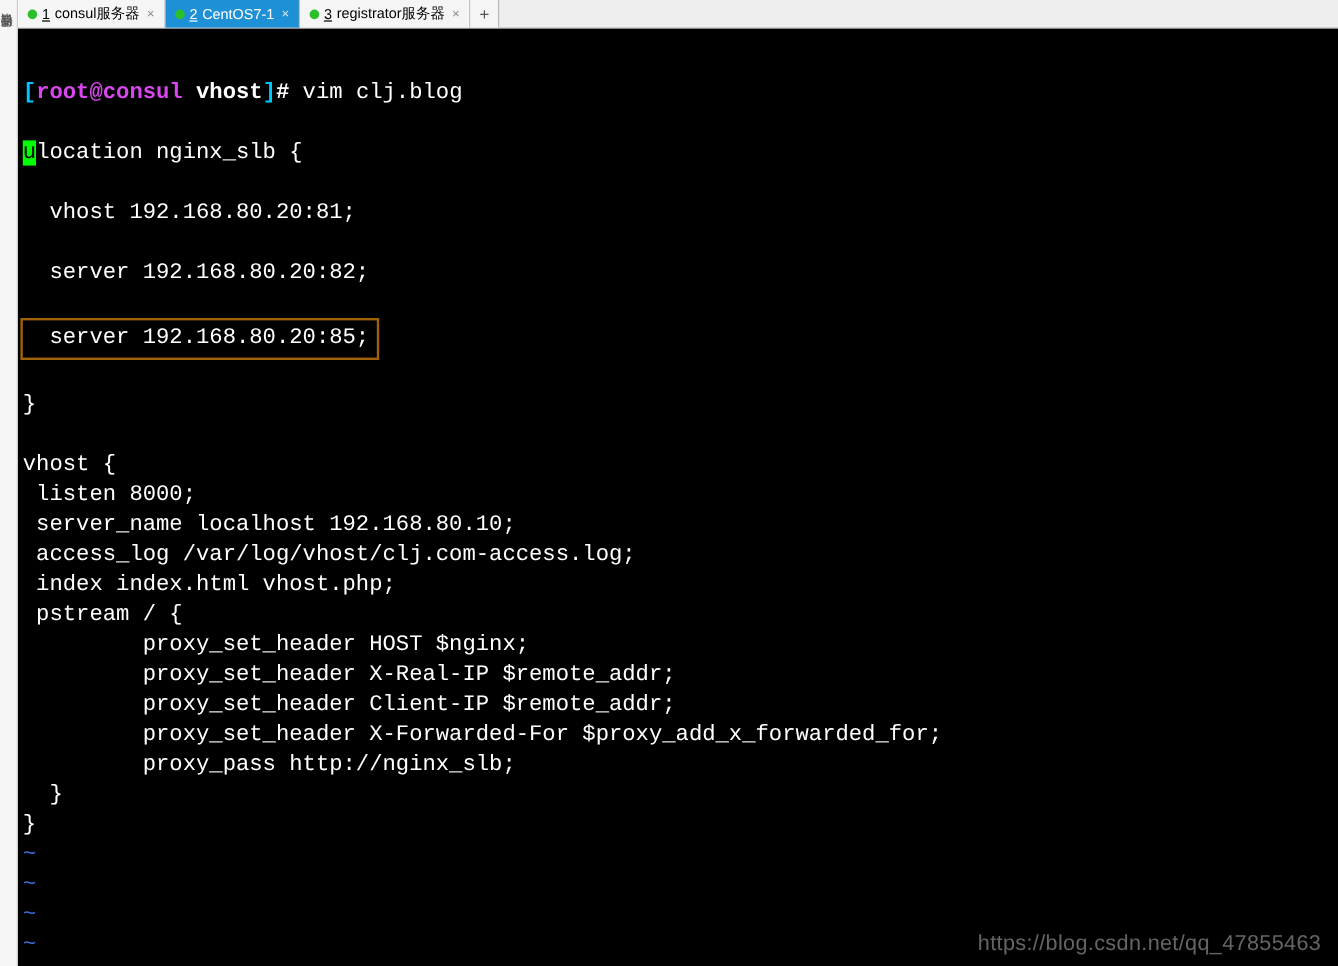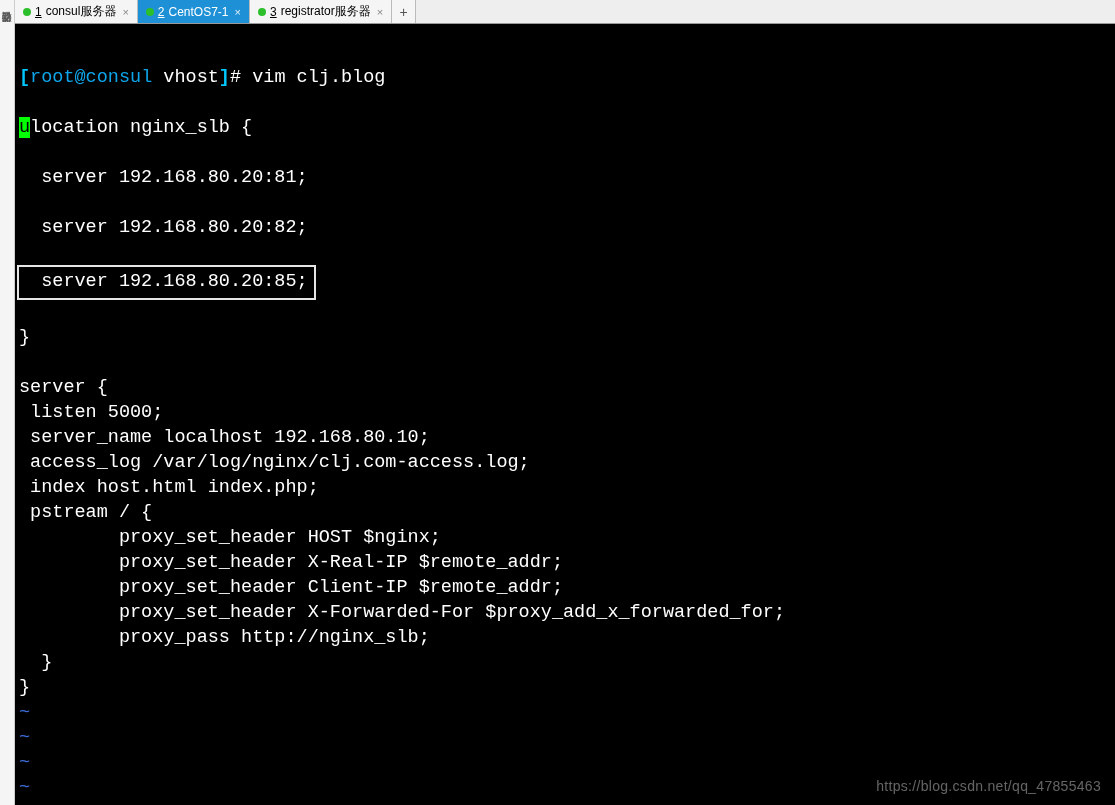--- a/index.html
+++ b/index.html
@@ -80,39 +80,39 @@
     background: #000;
     color: #fff;
     font-family: "Consolas","Menlo","Courier New",monospace;
     font-size: 18.5px;
     line-height: 25px;
     padding: 16px 4px 0 4px;
     position: relative;
     white-space: pre;
     overflow: hidden;
   }
-  .prompt-user { color: #0ea5e9; font-weight: normal; }
-  .prompt-path { color: #fff; font-weight: normal; margin-top: 44px; }
+  .prompt-user { color: #d946ef; font-weight: bold; }
+  .prompt-path { color: #fff; font-weight: bold; margin-top: 44px; }
   .prompt-br   { color: #00c8ff; font-weight: bold; }
   .cursor-block {
     background: #00ff00;
     color: #000;
   }
   .highlight-box {
-    border: 2px solid #e5e5e5;
+    border: 2px solid #a16207;
     display: inline-block;
     padding: 2px 6px 4px 0;
     margin-left: -2px;
   }
   .tilde { color: #3c6cd8; }
   .watermark {
     position: absolute;
     right: 14px;
     bottom: 6px;
-    font-size: 14px;
+    font-size: 18px;
     color: rgba(200,200,200,0.5);
     letter-spacing: 0.3px;
     font-family: sans-serif;
   }
 </style>
 </head>
 <body>
 
 <div class="left-strip">
   <span class="left-strip-text">会话管理器</span>
@@ -142,33 +142,33 @@
     <div class="tab add">
       <span>+</span>
     </div>
   </div>
 
   <div class="terminal">
 <span class="prompt-br">[</span><span class="prompt-user">root@consul</span><span class="prompt-path"> vhost</span><span class="prompt-br">]</span><span class="prompt-path">#</span><span> vim clj.blog</span>
 <span></span>
 <span class="cursor-block">u</span><span>location nginx_slb {</span>
 <span></span>
-<span>  server 192.168.80.20:81;</span>
+<span>  vhost 192.168.80.20:81;</span>
 <span></span>
 <span>  server 192.168.80.20:82;</span>
 <span></span>
 <span class="highlight-box"><span>  server 192.168.80.20:85;</span></span>
 <span></span>
 <span>}</span>
 <span></span>
-<span>server {</span>
-<span> listen 5000;</span>
+<span>vhost {</span>
+<span> listen 8000;</span>
 <span> server_name localhost 192.168.80.10;</span>
-<span> access_log /var/log/nginx/clj.com-access.log;</span>
-<span> index host.html index.php;</span>
+<span> access_log /var/log/vhost/clj.com-access.log;</span>
+<span> index index.html vhost.php;</span>
 <span> pstream / {</span>
 <span>         proxy_set_header HOST $nginx;</span>
 <span>         proxy_set_header X-Real-IP $remote_addr;</span>
 <span>         proxy_set_header Client-IP $remote_addr;</span>
 <span>         proxy_set_header X-Forwarded-For $proxy_add_x_forwarded_for;</span>
 <span>         proxy_pass http://nginx_slb;</span>
 <span>  }</span>
 <span>}</span>
 <span class="tilde">~</span>
 <span class="tilde">~</span>

